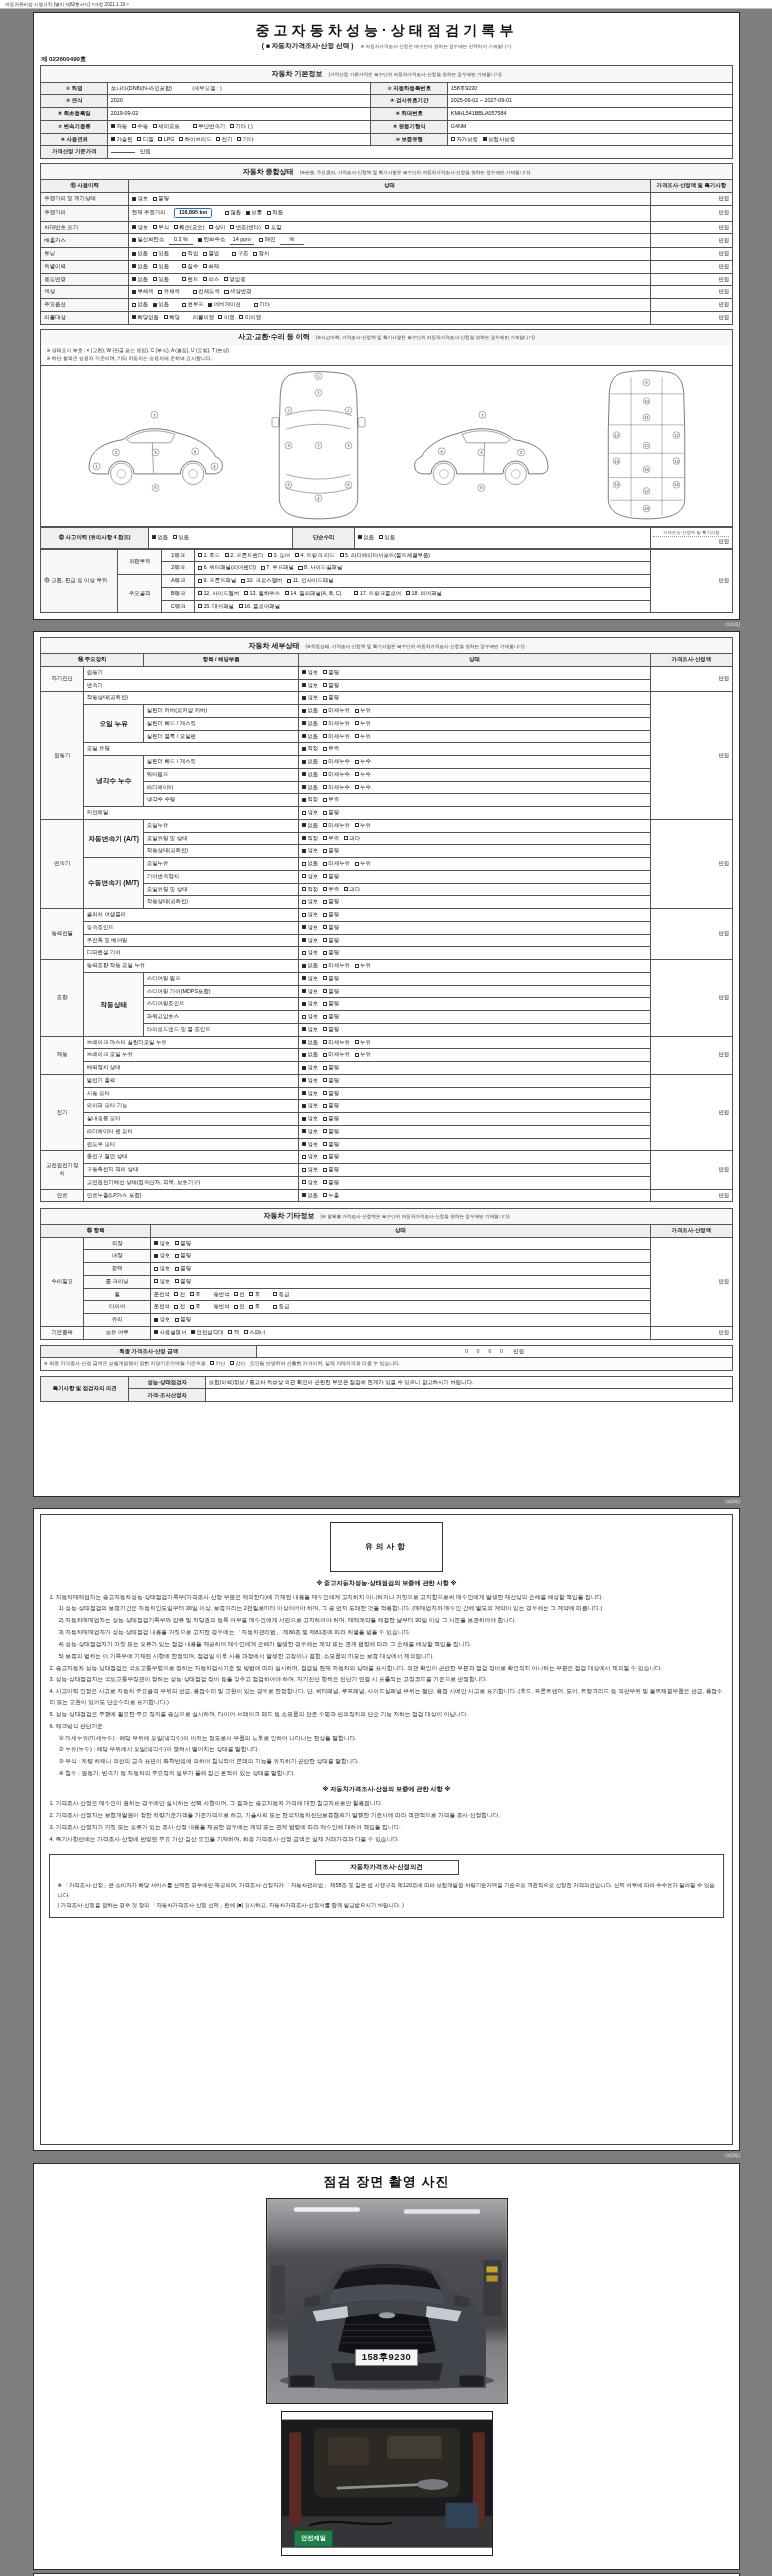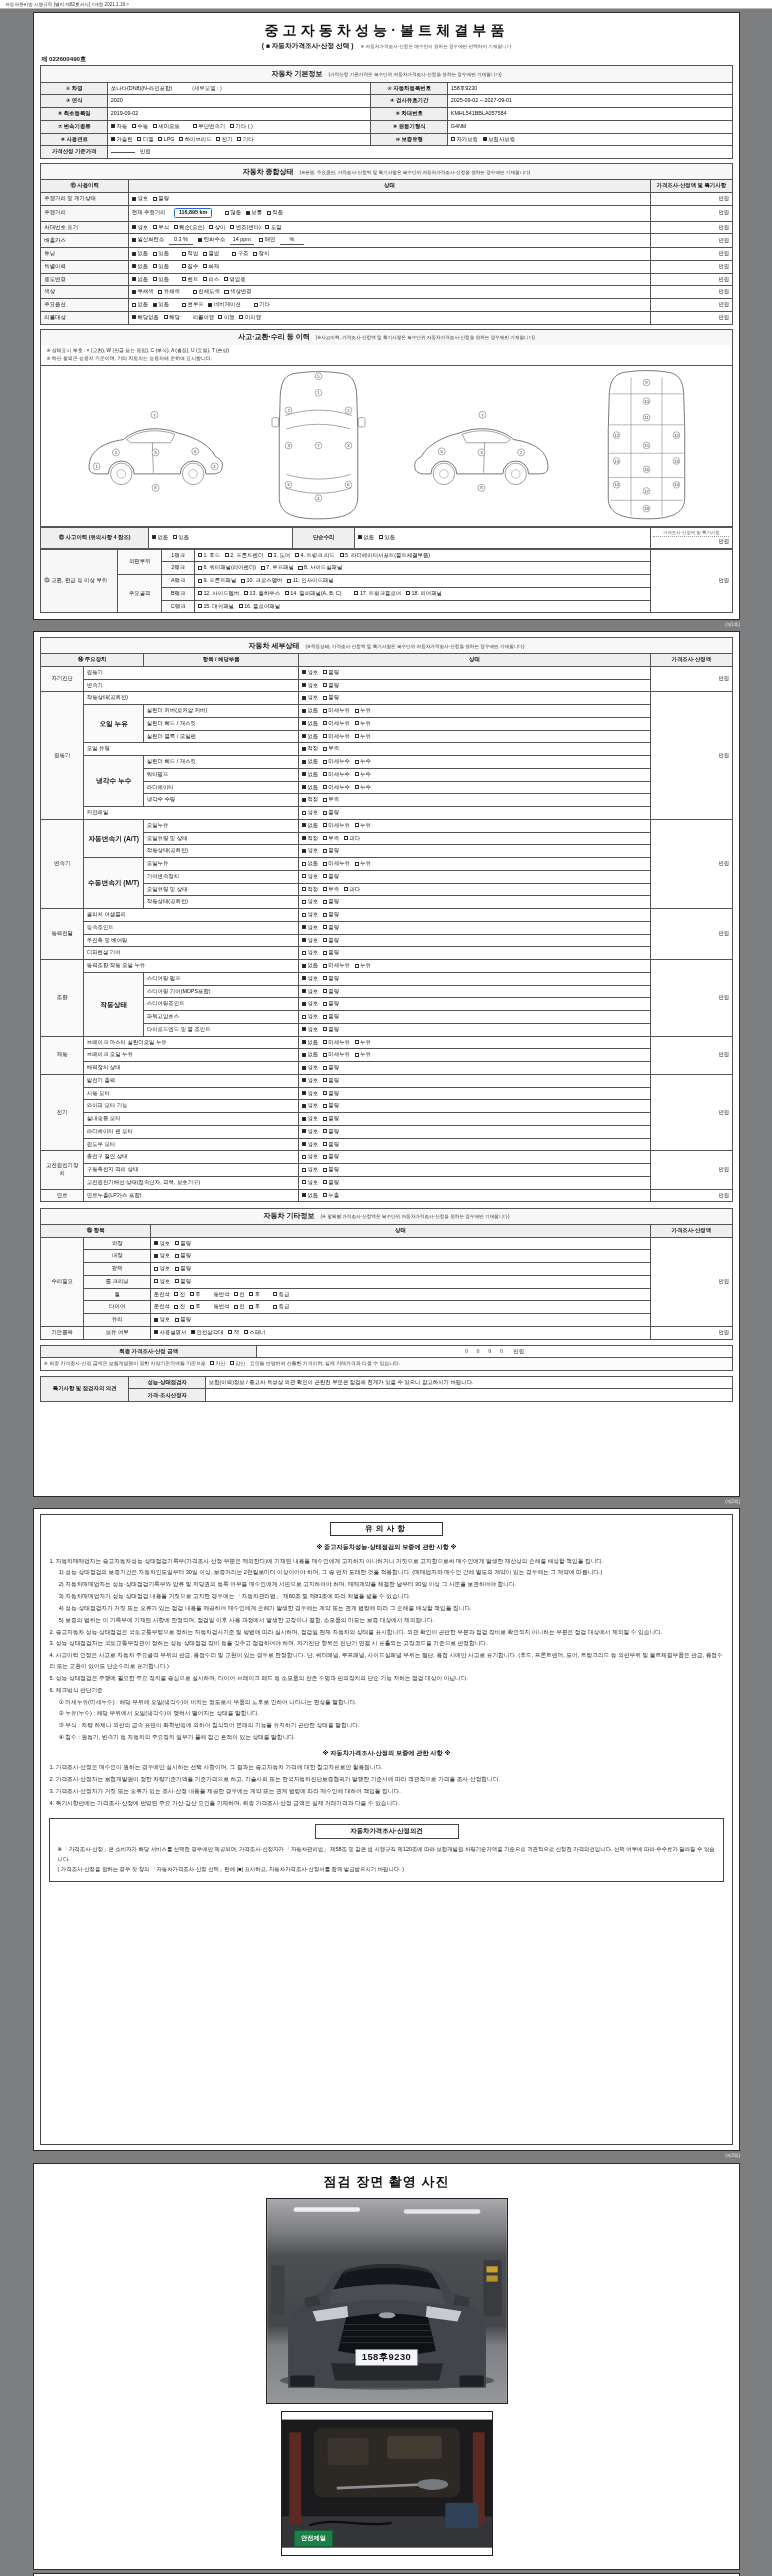--- a/index.html
+++ b/index.html
@@ -31,21 +31,21 @@
   .subm{margin-left:18.5px;color:#333}
   .legend{border:0.5px solid #555;border-top:none;padding:2.1px 5.2px;font-size:4.9px;line-height:1.6;color:#222}
   .diag-wrap{border:0.5px solid #555;border-top:none;padding:3.1px 2.1px;display:flex;justify-content:space-evenly;align-items:center;height:161px;background:#fff}
   .diag-wrap svg{display:block}
   table.t.joined{border-top:none}
   .final-lbl{background:#f1f1f1;font-weight:bold;text-align:center;font-size:6.2px}
   .final-amt{text-align:center}
   .amt{letter-spacing:3.6px;color:#777;font-weight:bold;margin-right:5.2px}
   .final-note{font-size:4.9px;color:#333;background:#fcfcfc}
   .notice-frame{border:0.5px solid #444;padding:6.2px 8.2px 8.2px;min-height:631px}
-  .notice-title{width:113px;margin:1px auto 6.2px;border:0.8px solid #333;text-align:center;font-weight:bold;font-size:7.7px;padding:1px;letter-spacing:3.1px}
+  .notice-title{width:113px;margin:1px auto 6.2px;border:0.8px solid #333;text-align:center;font-weight:bold;font-size:7.7px;padding:19px;letter-spacing:3.1px}
   .n-head{text-align:center;font-weight:bold;margin:6.2px 0 4.1px;font-size:6.2px}
   .n-line{font-size:5.7px;line-height:1.9;color:#222;margin-bottom:1px}
   .n-line.i1{padding-left:9.3px}
   .ob{border:0.5px solid #444;margin-top:9.3px;background:#fff}
   .ob-title{width:144px;margin:5.2px auto 4.1px;border:0.5px solid #444;padding:2.1px;text-align:center;font-weight:bold;font-size:6.4px}
   .ob-body{padding:2.1px 7.2px 6.2px;font-size:5.4px;line-height:1.8;color:#222}
   .photos-panel{min-height:385px}
   .photos-title{text-align:center;font-weight:bold;font-size:13px;margin:4.1px 0 7.2px;letter-spacing:1px}
   .photo{position:relative;margin:0 auto 7.2px;overflow:hidden;border:0.5px solid #222}
   .photo.p1{width:242px;height:206px}
@@ -58,21 +58,21 @@
   .sign-row{border:0.5px solid #555;display:flex;min-height:30px}
   .sign-left{flex:1;padding:4.1px 5.2px;font-size:4.9px;color:#444;line-height:1.7}
   .sign-right{width:216px;display:flex;align-items:center;justify-content:flex-end;padding:4.1px 9.3px;font-size:6.7px}
 </style>
 </head>
 <body>
 
 <div class="print-strip"><span>자동차관리법 시행규칙 [별지 제82호서식] &lt;개정 2021.1.19.&gt;</span></div>
 
 <section class="paper">
-  <h1>중고자동차성능·볼트체결부품</h1>
+  <h1>중고자동차성능·상태점검기록부</h1>
   <div class="sub">
     <span>( ■ 자동차가격조사·산정 선택 )</span>
     <span class="sub-note">※ 자동차가격조사·산정은 매수인이 원하는 경우에만 선택하여 기재합니다</span>
   </div>
   <div class="doc-no">제 022600490호</div>
 
   <div class="sec-bar">
     <b>자동차 기본정보</b>
     <span class="bar-note">(가격산정 기준가격은 복수단위 자동차가격조사·산정을 원하는 경우에만 기재합니다)</span>
   </div>

